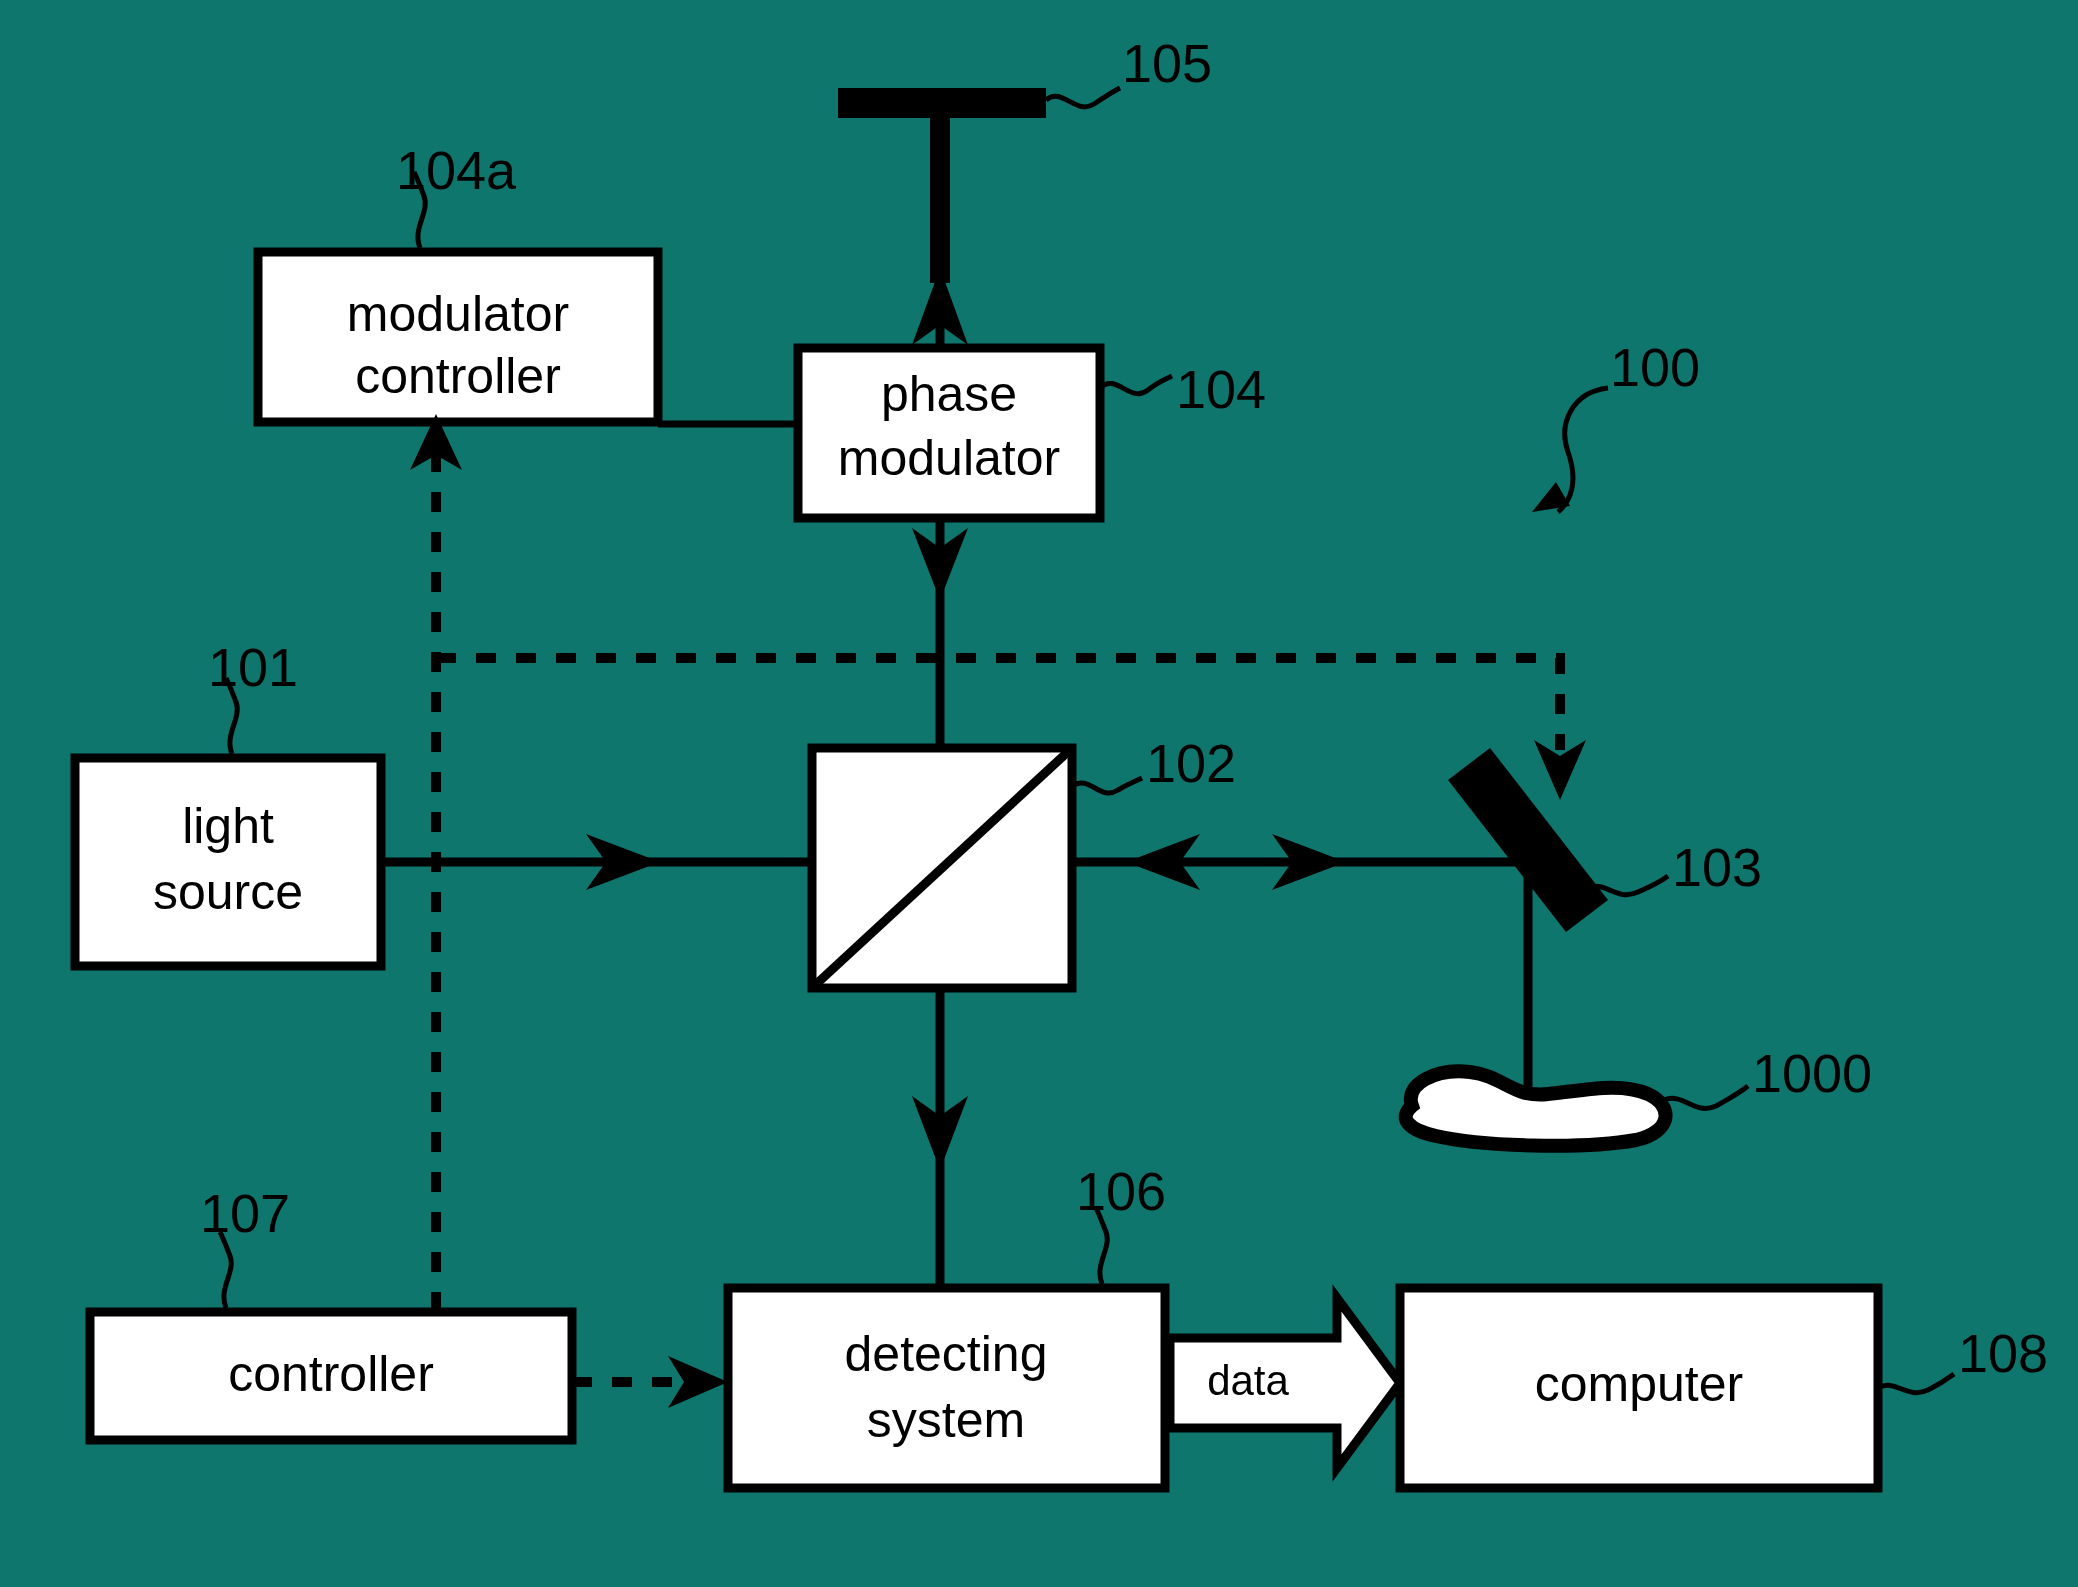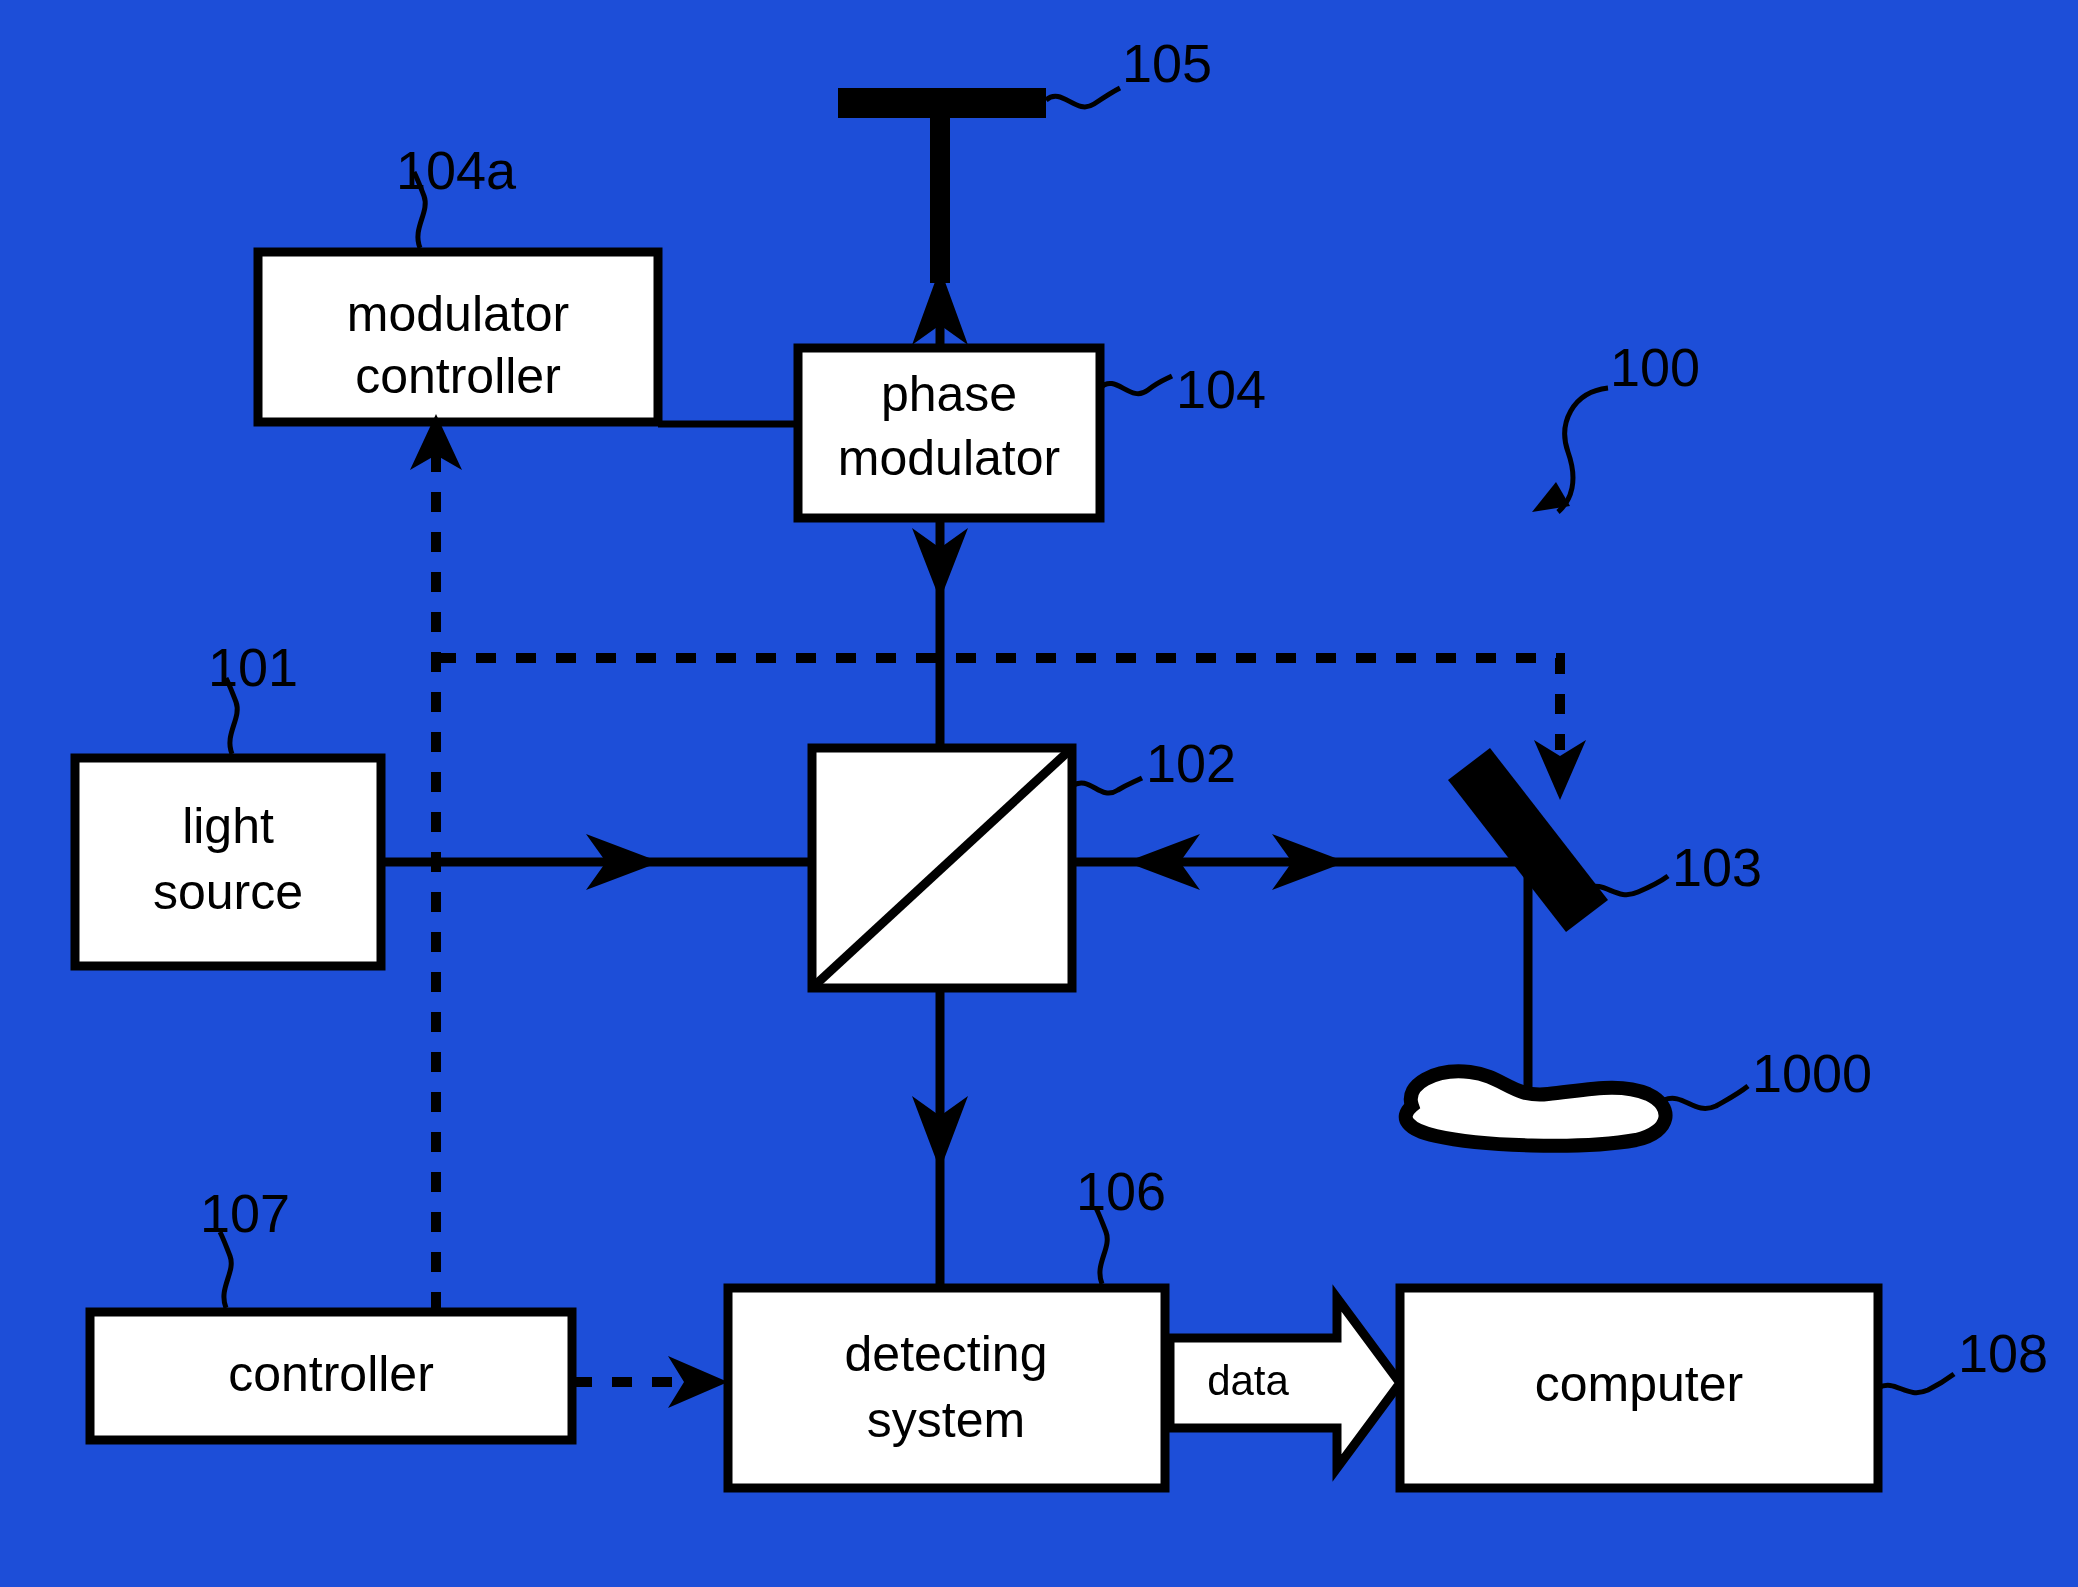--- a/index.html
+++ b/index.html
@@ -8,21 +8,21 @@
     padding: 0;
     background: #ffffff;
   }
   body {
     font-family: "Liberation Sans", sans-serif;
   }
   #canvas {
     position: relative;
     width: 2078px;
     height: 1587px;
-    background: #1d4ed8;
+    background: #0f766e;
     overflow: hidden;
   }
   #figure-svg {
     position: absolute;
     left: 0;
     top: 0;
     width: 2078px;
     height: 1587px;
   }
   .box-label {

